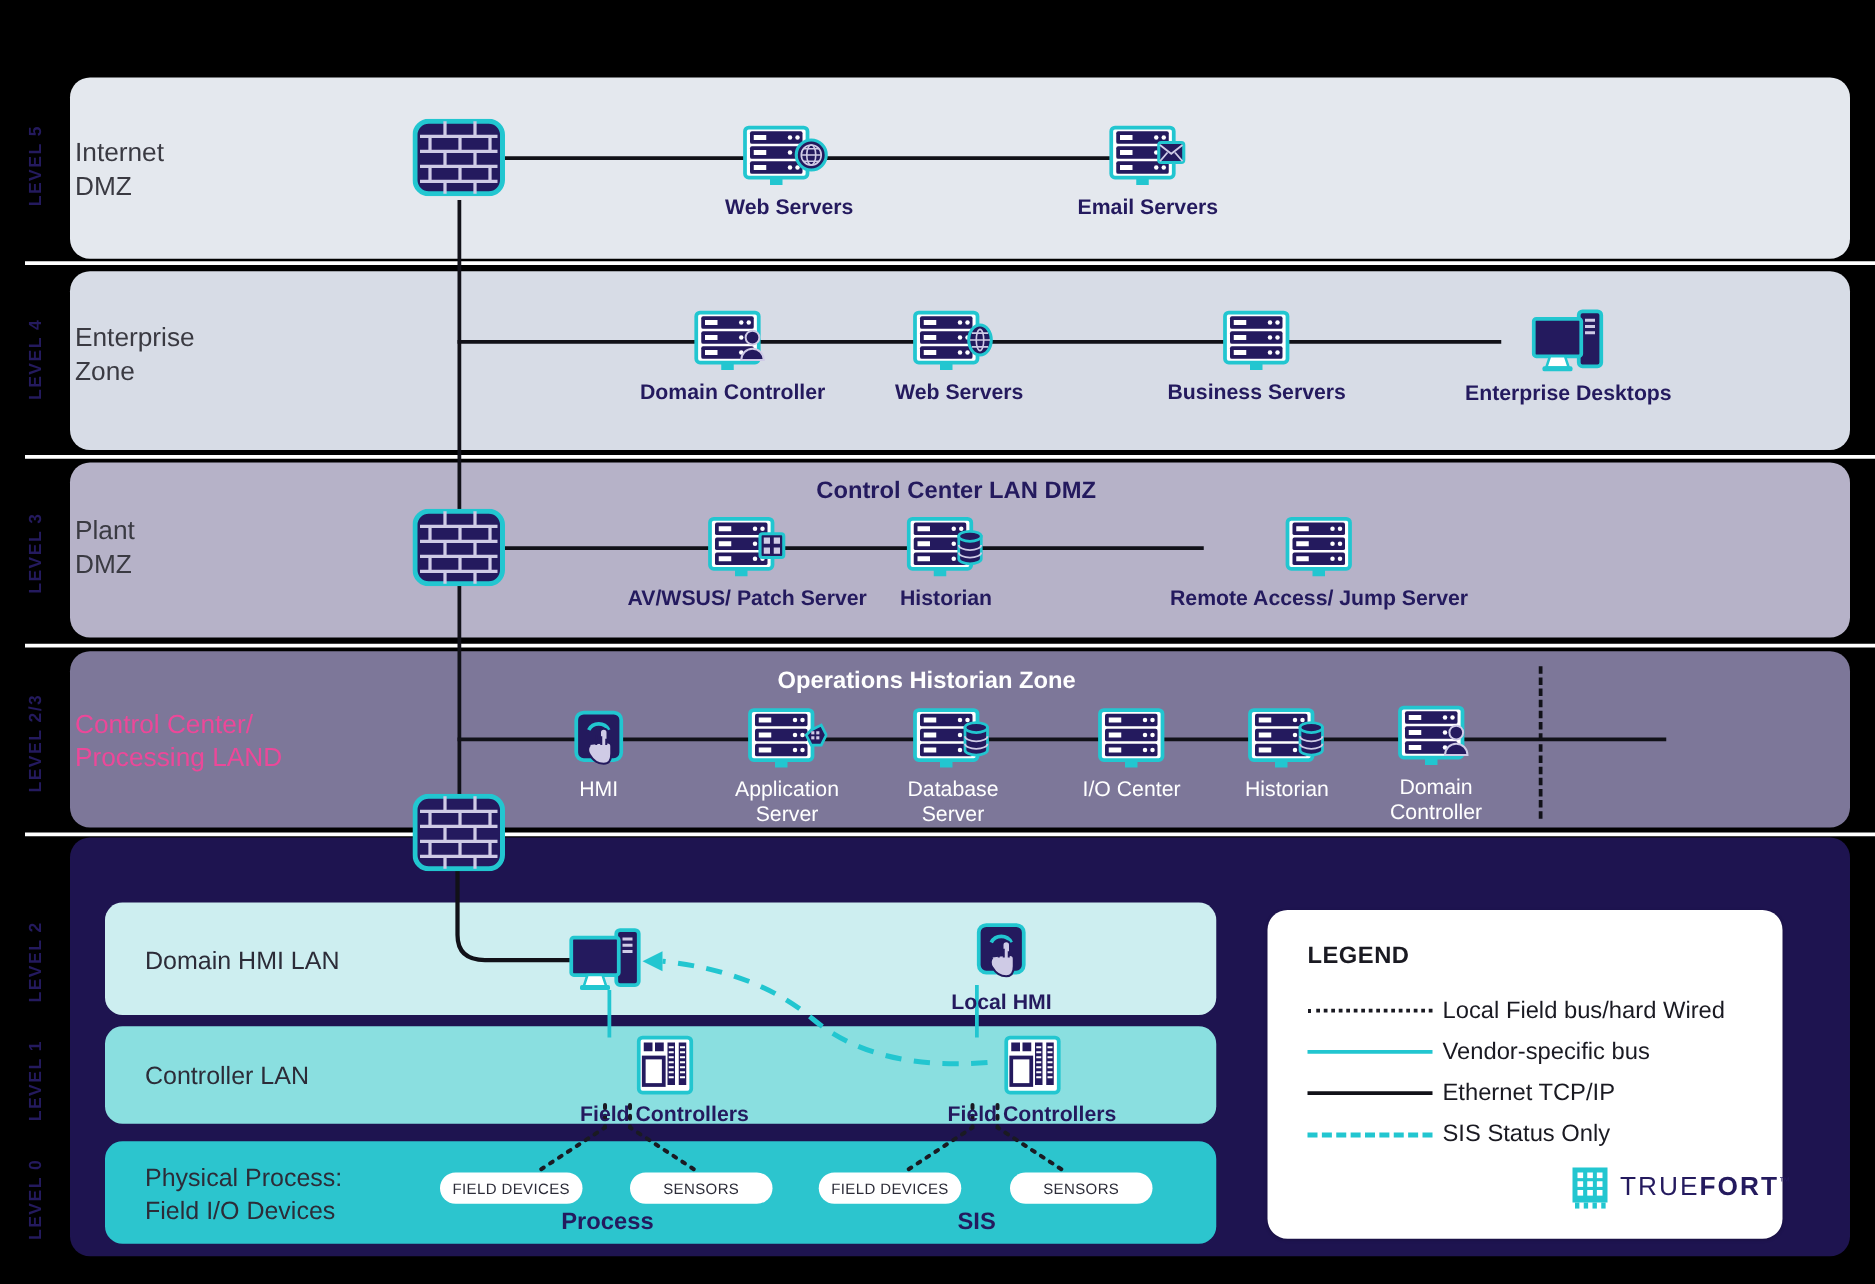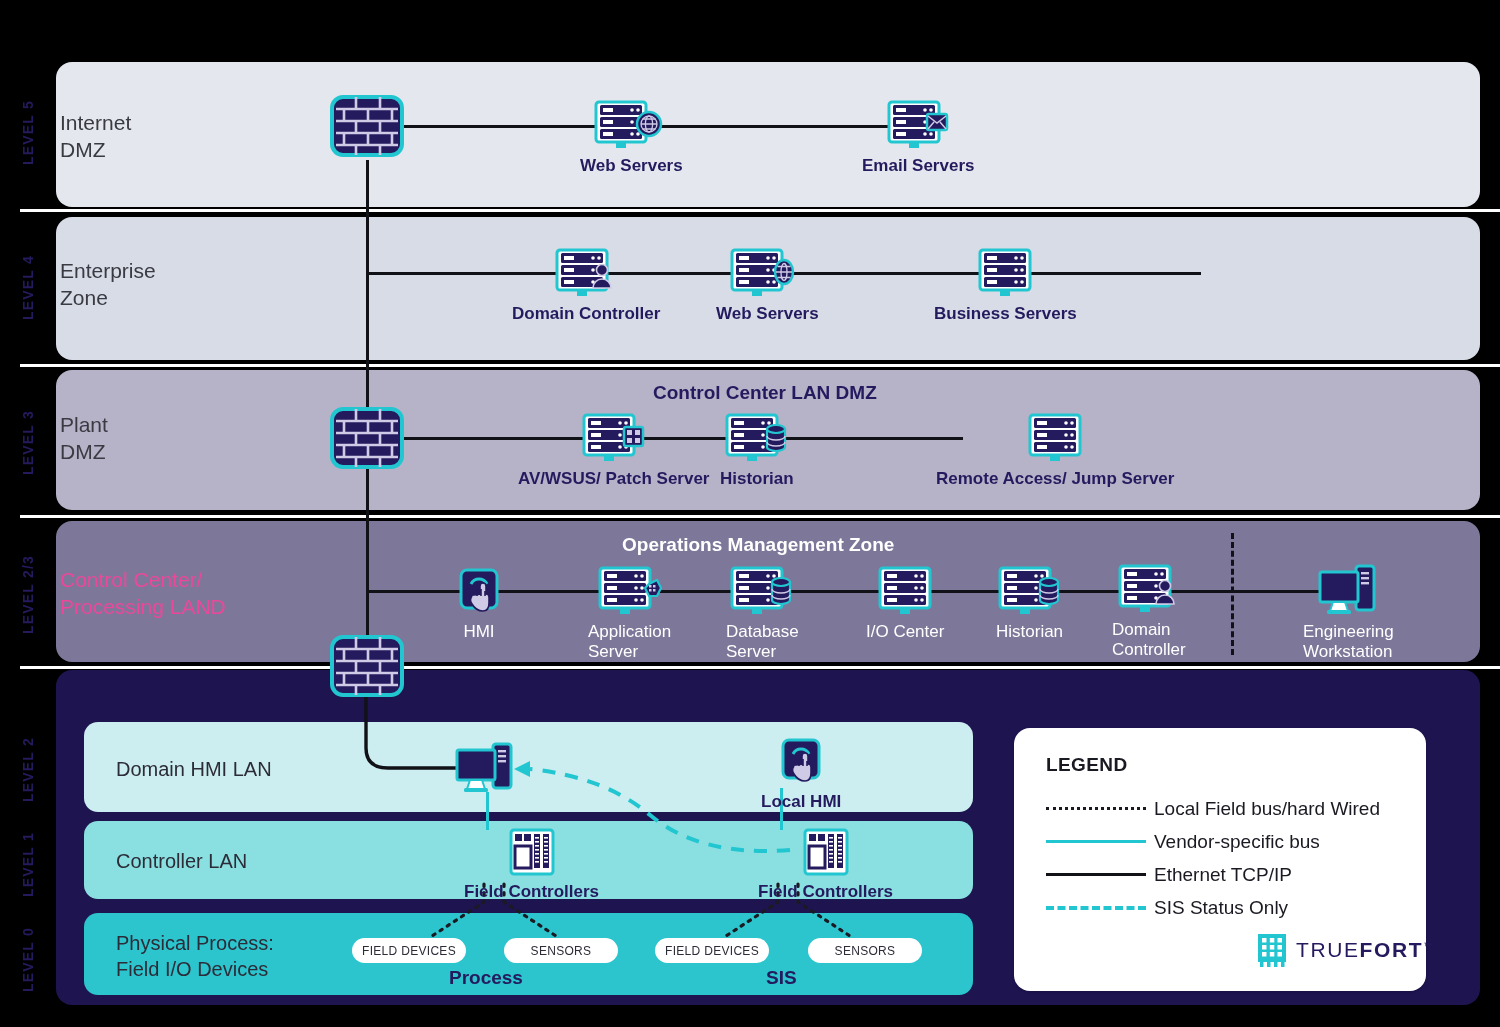--- a/index.html
+++ b/index.html
@@ -45,21 +45,21 @@
   
   .hline { position: absolute; height: 3px; background: #111118; }
   .vline { position: absolute; width: 3px; background: #111118; }
   .vdash { position: absolute; width: 0; border-left: 3px dashed #111118; }
   .cyanline { position: absolute; width: 3px; background: #22c6d0; }
 
   
   .node { position: absolute; display: flex; flex-direction: column; align-items: center; }
   .node .cap {
     margin-top: 6px; font-size: 17px; font-weight: 700; color: #241a5e;
-    white-space: pre-line; line-height: 1.18;
+    text-align: center; white-space: pre-line; line-height: 1.18;
   }
   .node .cap.light { color: #ffffff; font-weight: 400; font-size: 17px; }
 
   
   .ico { display: block; }
 
   
   .legend {
     position: absolute; background: #ffffff; border-radius: 16px;
     box-shadow: 0 1px 3px rgba(0,0,0,.18);
@@ -116,21 +116,21 @@
 Zone</div>
 
   <div class="band" style="top:370px;height:140px;background:#b6b2c8"></div>
   <div class="band-label" style="top:412px">Plant
 DMZ</div>
   <div class="band-title" style="top:382px;left:653px">Control Center LAN DMZ</div>
 
   <div class="band" style="top:521px;height:141px;background:#7d7799"></div>
   <div class="band-label light" style="top:567px">Control Center/
 Processing LAND</div>
-  <div class="band-title light" style="top:534px;left:622px">Operations Management Zone</div>
+  <div class="band-title light" style="top:534px;left:622px">Operations Historian Zone</div>
 
   <div class="band" style="top:670px;height:335px;background:#1e1450"></div>
 
   <div class="teal-row" style="left:84px;top:722px;width:889px;height:90px;background:#cdeef0"></div>
   <div class="teal-label" style="left:116px;top:757px">Domain HMI LAN</div>
 
   <div class="teal-row" style="left:84px;top:821px;width:889px;height:78px;background:#8adfe0"></div>
   <div class="teal-label" style="left:116px;top:849px">Controller LAN</div>
 
   <div class="teal-row" style="left:84px;top:913px;width:889px;height:82px;background:#2cc5ce"></div>
@@ -311,34 +311,48 @@
           <circle cx="38" cy="22" r="1.8"></circle>
           <circle cx="44" cy="22" r="1.8"></circle>
           <circle cx="38" cy="34" r="1.8"></circle>
           <circle cx="44" cy="34" r="1.8"></circle>
         </g>
       <rect x="22" y="42" width="10" height="6" fill="#22c6d0"></rect>
     </svg>
     <div class="cap">Business Servers</div>
   </div>
 
+  <div class="node" style="left:1172px;top:247px">
+    <svg class="ico" width="60" height="52" viewBox="0 0 60 52">
+      <rect x="38" y="2" width="18" height="44" rx="3" fill="#241a5e" stroke="#22c6d0" stroke-width="3"></rect>
+      <g fill="#cfcbe6">
+          <rect x="43" y="8" width="8" height="2.4"></rect>
+          <rect x="43" y="13" width="8" height="2.4"></rect>
+          <rect x="43" y="18" width="8" height="2.4"></rect>
+        </g>
+      <rect x="2" y="8" width="38" height="30" rx="2" fill="#241a5e" stroke="#22c6d0" stroke-width="3"></rect>
+      <path d="M15,38 L12,47 H30 L27,38 Z" fill="#fff" stroke="#22c6d0" stroke-width="2"></path>
+      <rect x="9" y="46" width="24" height="4" rx="1.5" fill="#22c6d0"></rect>
+    </svg>
+    <div class="cap">Enterprise Desktops</div>
+  </div>
 
   <div class="node" style="left:330px;top:407px">
     <svg class="ico" width="74" height="62" viewBox="0 0 74 62">
       <rect x="2" y="2" width="70" height="58" rx="11" fill="#241a5e" stroke="#22c6d0" stroke-width="4"></rect>
       <g fill="none" stroke="#cfcbe6" stroke-width="2.6">
         <path d="M6,14 H68 M6,26 H68 M6,38 H68 M6,50 H68"></path>
         <path d="M26,2 V14 M50,2 V14 M14,14 V26 M38,14 V26 M62,14 V26
                  M26,26 V38 M50,26 V38 M14,38 V50 M38,38 V50 M62,38 V50
                  M26,50 V60 M50,50 V60"></path>
       </g>
     </svg>
   </div>
 
-  <div class="node" style="left:518px;top:413px">
+  <div class="node" style="left:502px;top:413px">
     <svg class="ico" width="64" height="50" viewBox="0 0 64 50">
       <rect x="2" y="2" width="50" height="40" rx="3" fill="#fff" stroke="#22c6d0" stroke-width="3"></rect>
       <g fill="#241a5e">
         <rect x="6" y="5" width="42" height="10" rx="1.5"></rect>
         <rect x="6" y="17" width="42" height="10" rx="1.5"></rect>
         <rect x="6" y="29" width="42" height="10" rx="1.5"></rect>
       </g>
       <g fill="#fff">
           <rect x="9" y="8" width="10" height="4"></rect>
           <rect x="9" y="20" width="10" height="4"></rect>
@@ -560,35 +574,20 @@
           <circle cx="44" cy="34" r="1.8"></circle>
         </g>
       <rect x="22" y="42" width="10" height="6" fill="#22c6d0"></rect>
       <circle cx="47" cy="22" r="5.5" fill="#241a5e" stroke="#cfcbe6" stroke-width="1.6"></circle>
       <path d="M38,40 a9,9 0 0 1 18,0 z" fill="#241a5e" stroke="#cfcbe6" stroke-width="1.6"></path>
     </svg>
     <div class="cap light">Domain
 Controller</div>
   </div>
 
-  <div class="node" style="left:1303px;top:564px">
-    <svg class="ico" width="60" height="52" viewBox="0 0 60 52">
-      <rect x="38" y="2" width="18" height="44" rx="3" fill="#241a5e" stroke="#22c6d0" stroke-width="3"></rect>
-      <g fill="#cfcbe6">
-          <rect x="43" y="8" width="8" height="2.4"></rect>
-          <rect x="43" y="13" width="8" height="2.4"></rect>
-          <rect x="43" y="18" width="8" height="2.4"></rect>
-        </g>
-      <rect x="2" y="8" width="38" height="30" rx="2" fill="#241a5e" stroke="#22c6d0" stroke-width="3"></rect>
-      <path d="M15,38 L12,47 H30 L27,38 Z" fill="#fff" stroke="#22c6d0" stroke-width="2"></path>
-      <rect x="9" y="46" width="24" height="4" rx="1.5" fill="#22c6d0"></rect>
-    </svg>
-    <div class="cap light">Engineering
-Workstation</div>
-  </div>
 
   <div class="node" style="left:330px;top:635px">
     <svg class="ico" width="74" height="62" viewBox="0 0 74 62">
       <rect x="2" y="2" width="70" height="58" rx="11" fill="#241a5e" stroke="#22c6d0" stroke-width="4"></rect>
       <g fill="none" stroke="#cfcbe6" stroke-width="2.6">
         <path d="M6,14 H68 M6,26 H68 M6,38 H68 M6,50 H68"></path>
         <path d="M26,2 V14 M50,2 V14 M14,14 V26 M38,14 V26 M62,14 V26
                  M26,26 V38 M50,26 V38 M14,38 V50 M38,38 V50 M62,38 V50
                  M26,50 V60 M50,50 V60"></path>
       </g>

